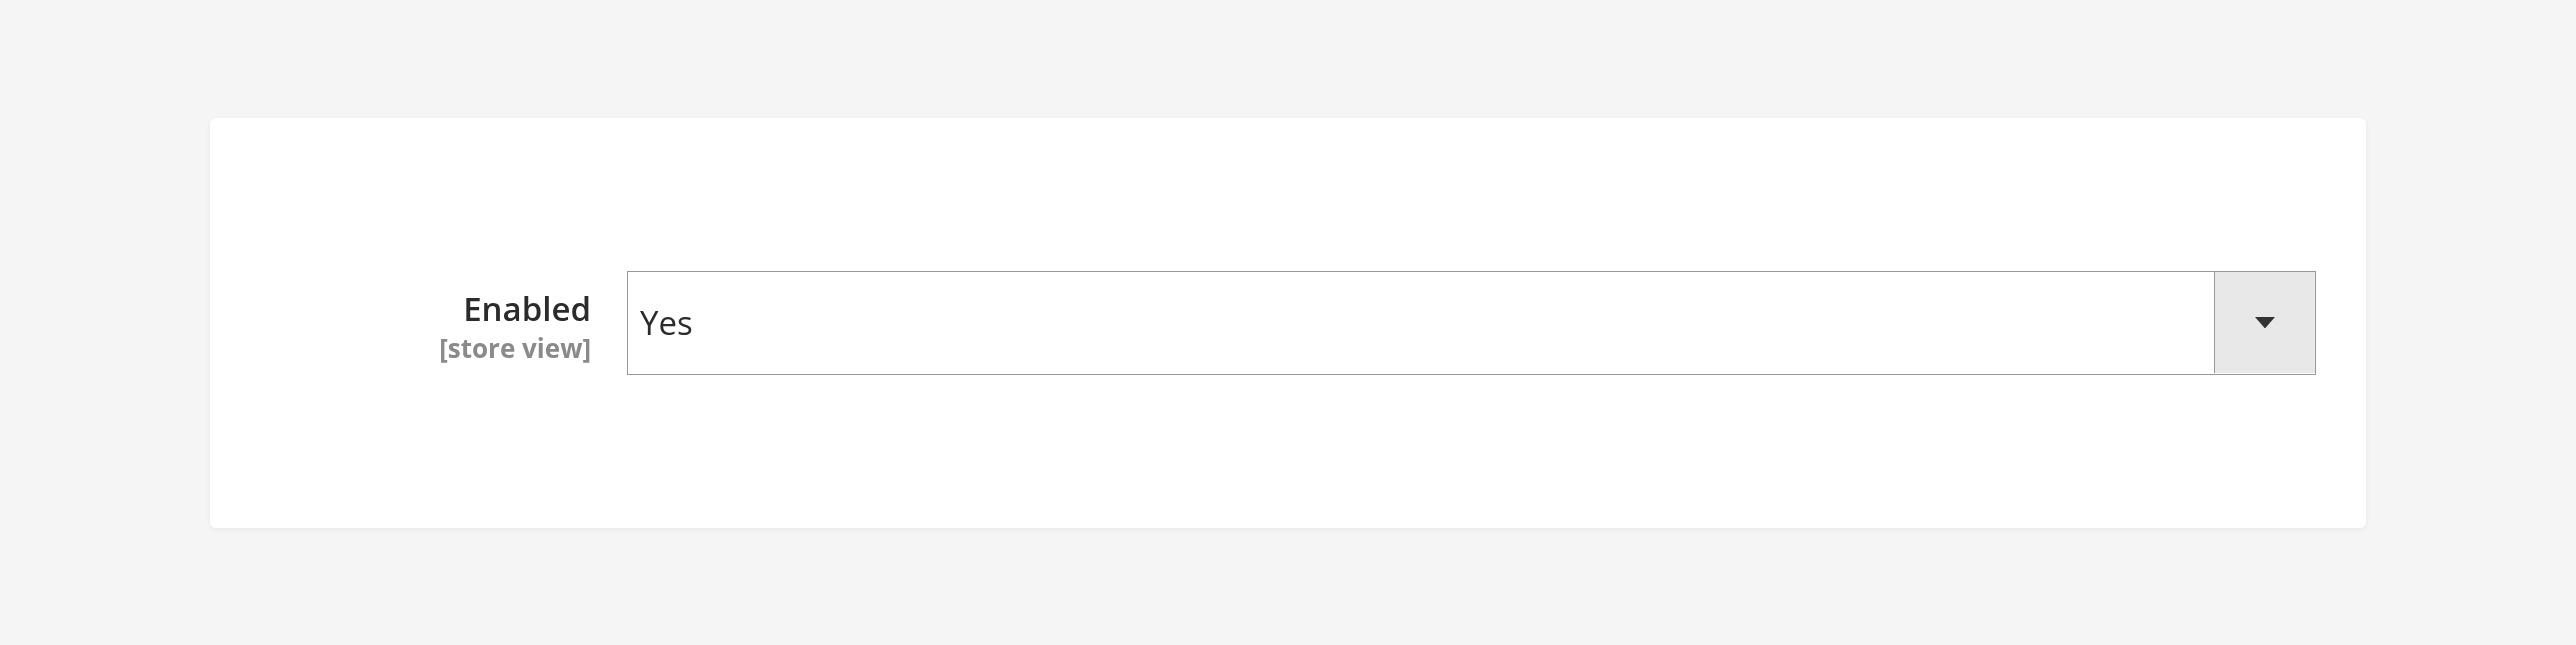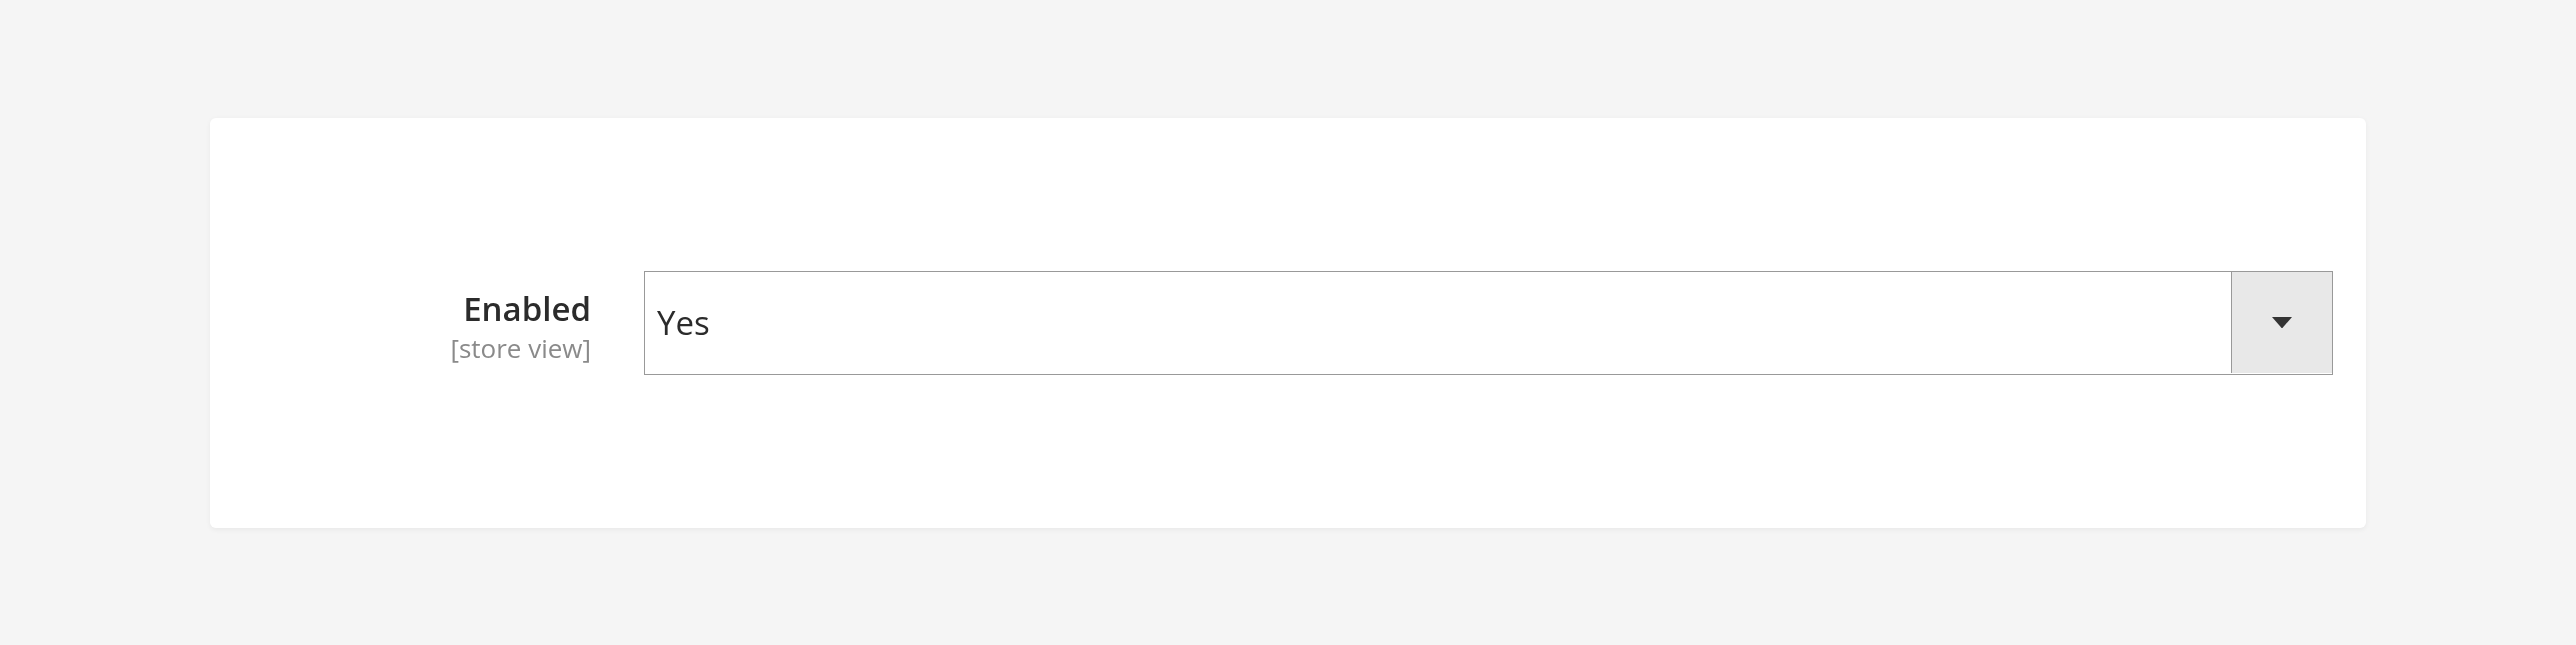--- a/index.html
+++ b/index.html
@@ -25,41 +25,40 @@
       border-radius: 5.8px;
       box-shadow: 0 1.4px 5.8px rgba(0, 0, 0, 0.05);
       display: flex;
       align-items: center;
       padding-left: 158px;
     }
 
     .form-row {
       display: flex;
       align-items: flex-start;
-      gap: 17px;
     }
 
     .label-group {
       text-align: right;
       padding-right: 36px;
       padding-top: 20px;
       width: 259px;
     }
 
     .label-text {
       font-size: 33px;
       color: #2b2b2b;
       font-weight: 600;
       line-height: 1.1;
     }
 
     .label-scope {
       font-size: 26px;
       color: #8a8a8a;
-      font-weight: 400;
+      font-weight: 700;
       margin-top: 2.9px;
     }
 
     .select-wrapper {
       position: relative;
       width: 1689px;
     }
 
     .select-control {
       width: 100%;

